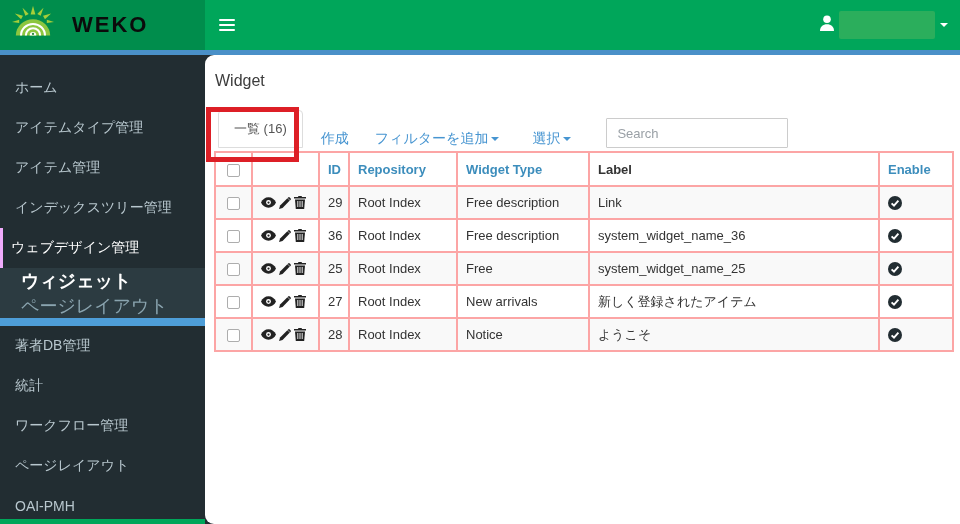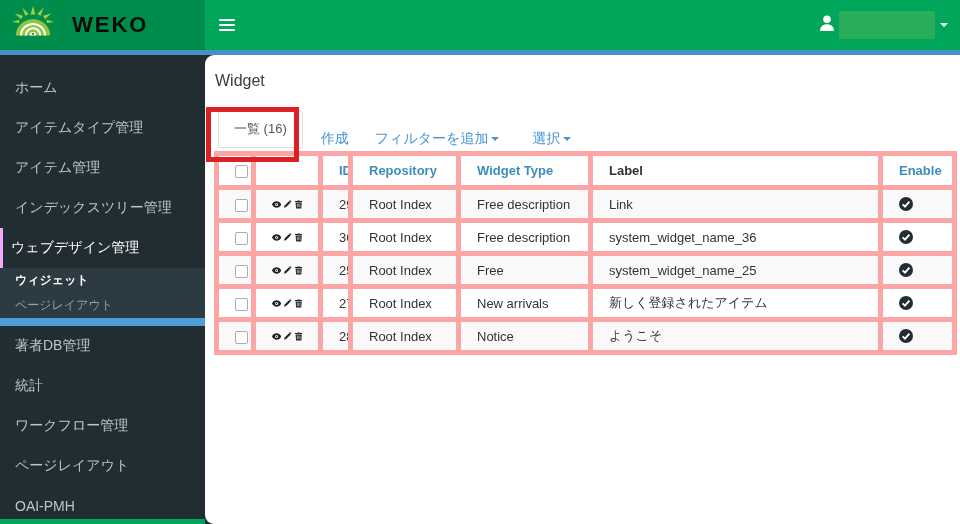--- a/index.html
+++ b/index.html
@@ -24,22 +24,22 @@
 
   
   .sidebar { position:absolute; top:55px; left:0; width:228px; height:469px; background:#222d32;
              padding-top:13px; }
   .side-item { height:40px; display:flex; align-items:center; justify-content:space-between;
                padding:0 14px 0 15px; color:#b8c7ce; font-size:14px; cursor:pointer; }
   .side-item.expanded { border-left:3px solid #f0abfc; padding-left:8px; color:#fff; }
   .chev { font-size:15px; color:#9aa9b0; line-height:1; }
   .chev-down { display:inline-block; transform:rotate(-90deg); }
   .submenu { background:#2c3b41; }
-  .sub-item { height:25px; display:flex; align-items:center; padding-left:15px;
-              color:#8aa4af; font-size:12px; cursor:pointer; }
+  .sub-item { height:25px; display:flex; align-items:center; padding-left:21px;
+              color:#8aa4af; font-size:18px; cursor:pointer; }
   .sub-item.active { color:#fff; font-weight:bold; }
   .side-blue-bar { height:8px; background:#4e9ed8; }
   .side-bottom-strip { position:absolute; bottom:0; left:0; width:205px; height:5px; background:#00a65a; }
 
   
   .content { position:absolute; top:55px; left:205px; width:755px; height:469px; background:#fff;
              padding:17px 0 0 9px;border-radius:9px; }
   .page-title { font-size:16px; color:#3c3c3c; font-weight:500; margin-left:1px; }
 
   .toolbar { position:relative; margin-top:22px; display:flex; align-items:flex-end; height:36px; }
@@ -55,21 +55,21 @@
   .search-input { margin-left:35px; width:182px; height:30px; border:1px solid #ccc; border-radius:1px;
                   padding:0 10px; font-size:13px; color:#333; font-family:"Liberation Sans",sans-serif; }
   .search-input::placeholder { color:#9aa0a6; }
 
   .annotation-box { position:absolute; left:1px; top:52px; width:93px; height:55px;
                     border:5px solid #dd1f26; pointer-events:none; z-index:6; }
 
   
   table.widget-table { border-collapse:collapse; table-layout:fixed; width:738px; margin-top:3px;
                        font-size:13px; }
-  .widget-table th, .widget-table td { border:5px solid #fca5a5; padding:0 16px; height:33px;
+  .widget-table th, .widget-table td { border:2px solid #fca5a5; padding:0 8px; height:33px;
                                        text-align:left; overflow:hidden; white-space:nowrap; }
   .widget-table thead th { height:34px; font-weight:bold; background:#fff; }
   .th-blue { color:#3c8dbc; }
   .th-dark { color:#333; }
   .widget-table td { color:#333; }
   .widget-table tbody tr:nth-child(odd) { background:#f9f9f9; }
   .col-check{width:37px} .col-actions{width:67px} .col-id{width:30px}
   .col-repo{width:108px} .col-type{width:132px} .col-label{width:290px} .col-enable{width:74px}
   .cell-center { text-align:center !important; }
 
@@ -178,20 +178,21 @@
   </div>
 
   <div class="content">
     <div class="page-title">Widget</div>
 
     <div class="toolbar">
       <div class="tab">一覧 (16)</div>
       <a class="tool-link lnk-create">作成</a>
       <a class="tool-link lnk-filter"><span>フィルターを追加</span><span class="caret-blue"></span></a>
       <a class="tool-link lnk-select"><span>選択</span><span class="caret-blue"></span></a>
+      <input class="search-input" type="text" placeholder="Search" style="">
     </div>
 
     <div class="annotation-box"></div>
 
     <table class="widget-table">
       <colgroup>
         <col class="col-check">
           <col class="col-actions">
           <col class="col-id">
         <col class="col-repo">

